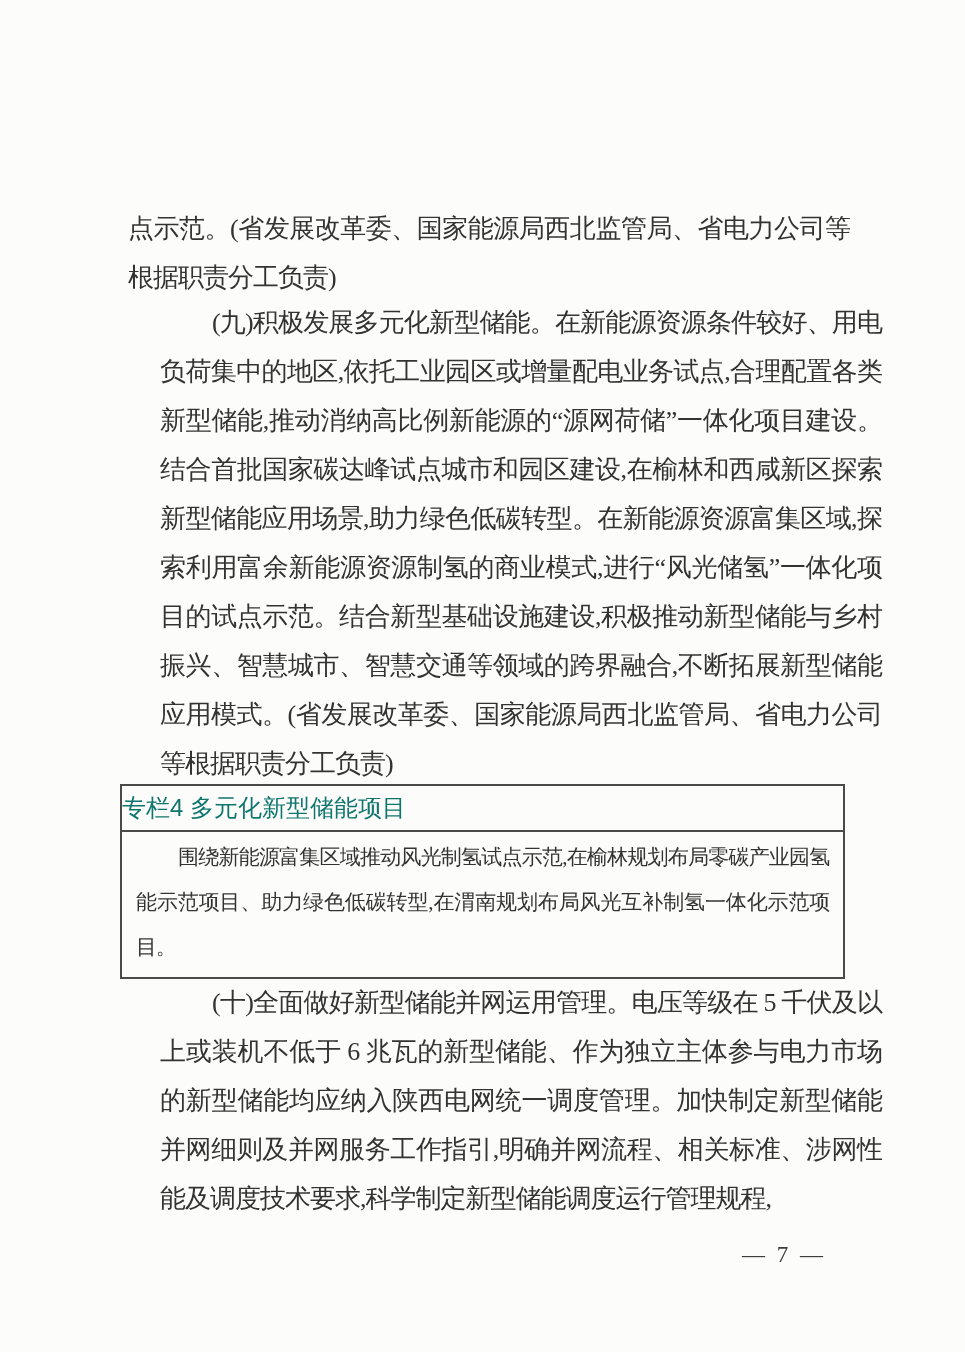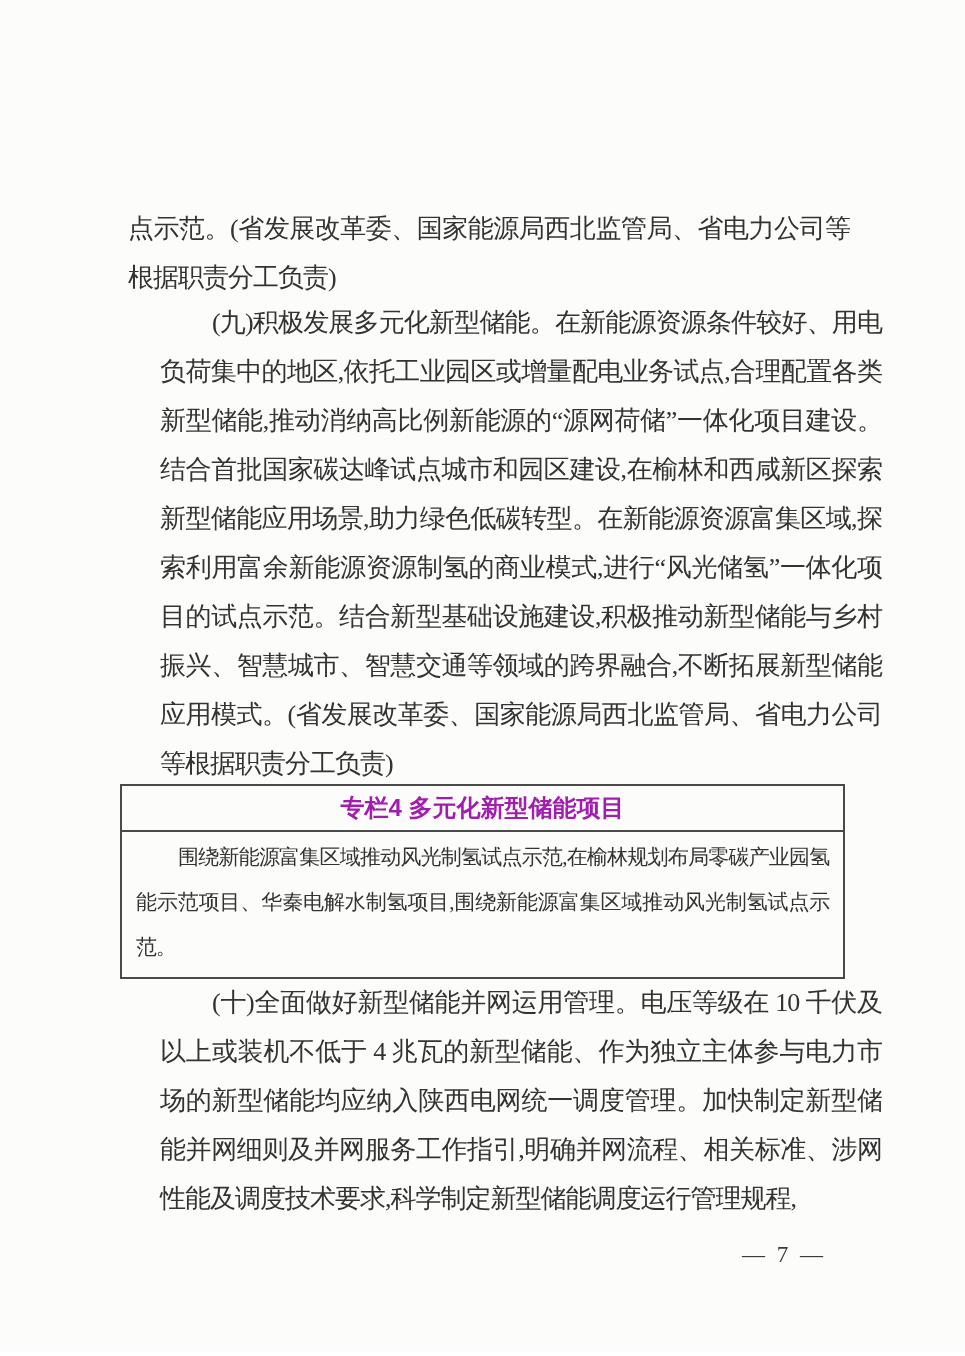--- a/index.html
+++ b/index.html
@@ -44,27 +44,26 @@
   .callout {
     position: absolute;
     left: 120px;
     top: 784px;
     width: 721px;
     border: 2px solid var(--border);
     background: transparent;
   }
   .callout-title {
     font-family: "Liberation Sans", "DejaVu Sans", sans-serif;
-    font-weight: bold;
+    font-weight: normal;
     font-size: 24px;
     line-height: 44px;
     height: 44px;
-    text-align: center;
     border-bottom: 2px solid var(--border);
-    color: #a21caf;
+    color: #0f766e;
   }
   .callout-body {
     font-size: 21px;
     letter-spacing: -1.3px;
     line-height: 45px;
     padding: 3px 14px 7px 14px;
     text-indent: 2em;
     text-align: justify;
     text-justify: inter-character;
     color: var(--ink);
@@ -83,20 +82,20 @@
 <body>
 
 <div class="page">
 
   <p class="para p1">点示范。(省发展改革委、国家能源局西北监管局、省电力公司等根据职责分工负责)</p>
 
   <p class="para p2 indent">(九)积极发展多元化新型储能。在新能源资源条件较好、用电负荷集中的地区,依托工业园区或增量配电业务试点,合理配置各类新型储能,推动消纳高比例新能源的“源网荷储”一体化项目建设。结合首批国家碳达峰试点城市和园区建设,在榆林和西咸新区探索新型储能应用场景,助力绿色低碳转型。在新能源资源富集区域,探索利用富余新能源资源制氢的商业模式,进行“风光储氢”一体化项目的试点示范。结合新型基础设施建设,积极推动新型储能与乡村振兴、智慧城市、智慧交通等领域的跨界融合,不断拓展新型储能应用模式。(省发展改革委、国家能源局西北监管局、省电力公司等根据职责分工负责)</p>
 
   <div class="callout">
     <div class="callout-title">专栏4 多元化新型储能项目</div>
-    <div class="callout-body">围绕新能源富集区域推动风光制氢试点示范,在榆林规划布局零碳产业园氢能示范项目、华秦电解水制氢项目,围绕新能源富集区域推动风光制氢试点示范。</div>
+    <div class="callout-body">围绕新能源富集区域推动风光制氢试点示范,在榆林规划布局零碳产业园氢能示范项目、助力绿色低碳转型,在渭南规划布局风光互补制氢一体化示范项目。</div>
   </div>
 
-  <p class="para p3 indent">(十)全面做好新型储能并网运用管理。电压等级在 10 千伏及以上或装机不低于 4 兆瓦的新型储能、作为独立主体参与电力市场的新型储能均应纳入陕西电网统一调度管理。加快制定新型储能并网细则及并网服务工作指引,明确并网流程、相关标准、涉网性能及调度技术要求,科学制定新型储能调度运行管理规程,</p>
+  <p class="para p3 indent">(十)全面做好新型储能并网运用管理。电压等级在 5 千伏及以上或装机不低于 6 兆瓦的新型储能、作为独立主体参与电力市场的新型储能均应纳入陕西电网统一调度管理。加快制定新型储能并网细则及并网服务工作指引,明确并网流程、相关标准、涉网性能及调度技术要求,科学制定新型储能调度运行管理规程,</p>
 
   <div class="page-number">— 7 —</div>
 
 </div>
 
 </body></html>

